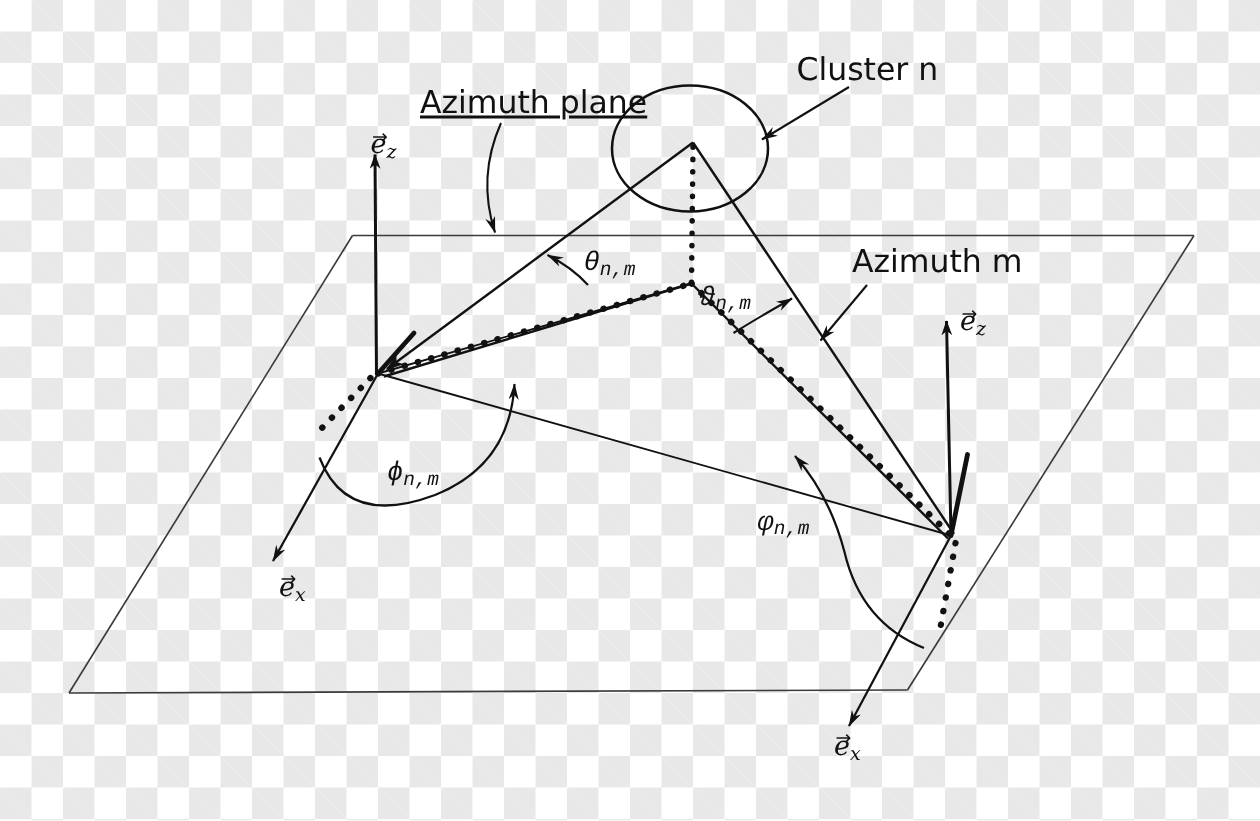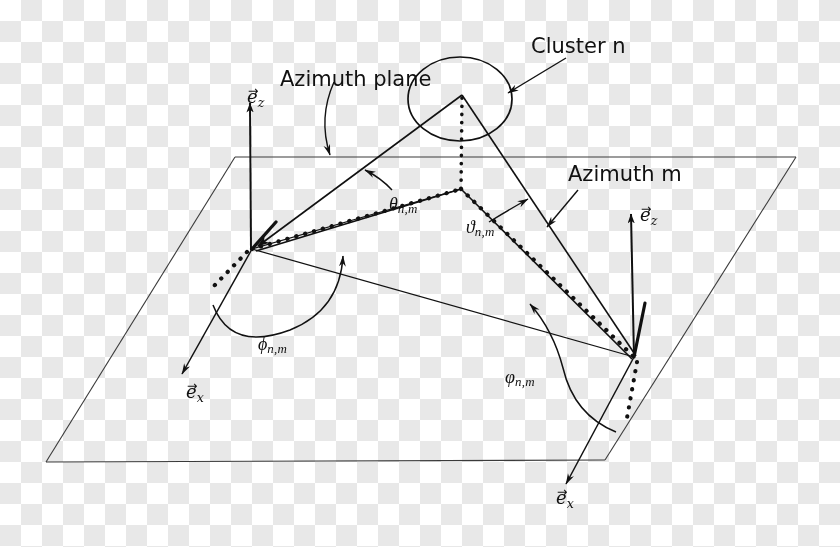--- a/index.html
+++ b/index.html
@@ -27,27 +27,26 @@
     position: absolute;
     font-family: "DejaVu Sans", sans-serif;
     font-size: 21px;
     color: #111111;
     white-space: nowrap;
     line-height: 1;
     user-select: none;
   }
   .math {
     position: absolute;
-    font-family: Liberation Serif, serif;
+    font-family: Liberation Mono, monospace;
     font-style: italic;
     color: #111111;
     white-space: nowrap;
     line-height: 1;
     user-select: none;
-    margin-top: 28px;
   }
   .math .sub {
     font-size: 0.72em;
     font-style: italic;
     vertical-align: -0.25em;
     letter-spacing: 0.02em;
   }
   .vecsym {
     position: absolute;
     font-family: "DejaVu Serif", serif;
@@ -171,21 +170,21 @@
       <path d="M 334,82 Q 318,118 330,155" fill="none" stroke="#111111" stroke-width="1.4" marker-end="url(#ah-thin)"></path>
     </g>
     <g>
       <line x1="566" y1="58" x2="508" y2="93" stroke="#111111" stroke-width="1.4" marker-end="url(#ah-thin)"></line>
     </g>
     <g>
       <line x1="578" y1="190" x2="547" y2="227" stroke="#111111" stroke-width="1.4" marker-end="url(#ah-thin)"></line>
     </g>
   </svg>
 
-  <div class="lbl" style="left:280px; top:69px;">Azimuth plane</div>
+  <div class="lbl" style="left:280px; top:58px;text-decoration:underline;">Azimuth plane</div>
 
   <div class="lbl" style="left:531px; top:36px;">Cluster n</div>
 
   <div class="lbl" style="left:568px; top:164px;">Azimuth m</div>
 
   <div class="math" style="left:389px; top:167px; font-size:18px;">
     <span>θ</span><span class="sub">n,m</span>
   </div>
 
   <div class="math" style="left:466px; top:190px; font-size:18px;">

